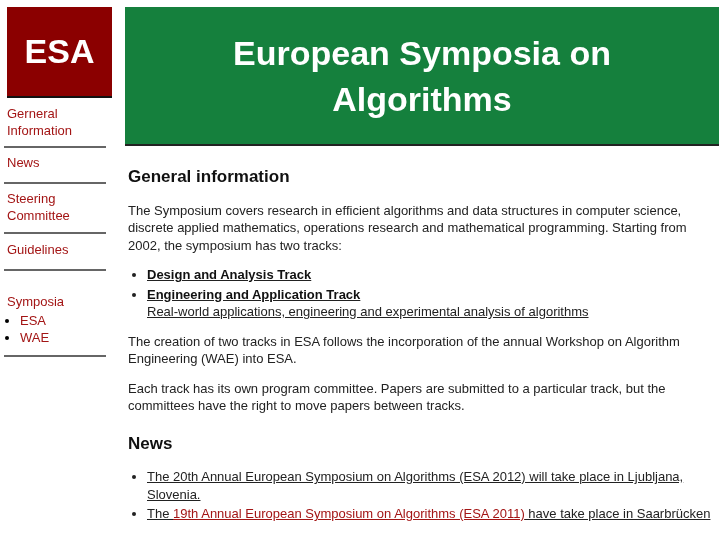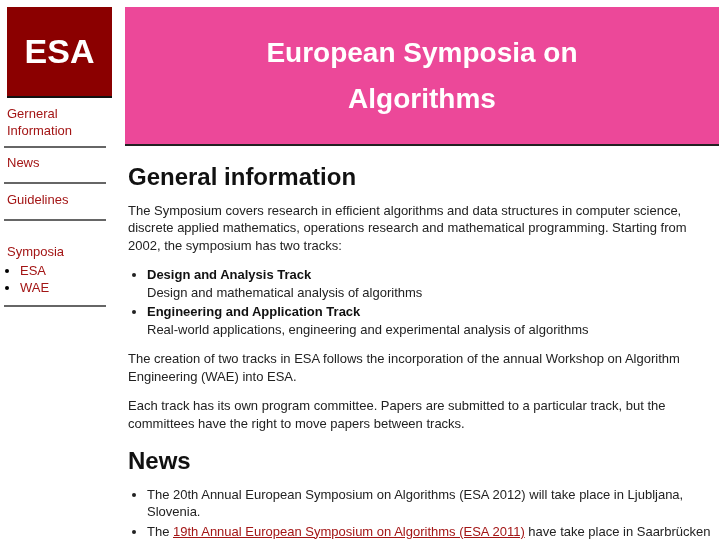--- a/index.html
+++ b/index.html
@@ -9,23 +9,23 @@
   }
   .logo {
     position: absolute; left: 7px; top: 7px; width: 105px; height: 89px;
     background: #8b0000; color: #fff;
     display: flex; align-items: center; justify-content: center;
     font-size: 34px; font-weight: bold;
     box-shadow: 0 2px 0 #111;
   }
   .header {
     position: absolute; left: 125px; top: 7px; width: 594px; height: 137px;
-    background: #ec4899; color: #fff;
+    background: #15803d; color: #fff;
     display: flex; align-items: center; justify-content: center; text-align: center;
-    font-size: 28px; font-weight: bold; line-height: 46px;
+    font-size: 34px; font-weight: bold; line-height: 46px;
     box-shadow: 0 2px 0 #222;
   }
   .header span { display: block; width: 440px; }
   .sidebar {
     position: absolute; left: 4px; top: 102px; width: 102px;
     font-size: 13px; line-height: 17px;
   }
   .side-item { padding: 3px 3px 6px 3px; border-bottom: 2px solid #666; }
   .side-item a { color: #a31515; text-decoration: none; cursor: pointer; }
   .side-item ul { margin: 2px 0 0 0; padding: 0 0 0 13px; list-style: disc; color: #000; }
@@ -33,23 +33,23 @@
   .side-item ul li a { color: #a31515; }
   .item-general { padding-top: 3px; height: 35px; }
   .item-news { height: 22px; padding-top: 6px; }
   .item-steering { height: 36px; padding-top: 6px; }
   .item-guidelines { height: 22px; padding-top: 7px; }
   .item-symposia { padding-top: 6px; height: 56px; margin-top: 16px; }
   .content {
     position: absolute; left: 128px; top: 160px; width: 592px;
     font-size: 13px; line-height: 17.5px; color: #222;
   }
-  h2 { font-size: 24px; font-weight: bold; margin: 8px 0 16px 0; color: #111; }
+  h2 { font-size: 17px; font-weight: bold; margin: 8px 0 16px 0; color: #111; }
   p { margin: 0 0 12px 0; }
-  ul.tracks, ul.news { margin: 0 0 12px 0; padding-left: 19px; }
+  ul.tracks, ul.news { margin: 0 0 12px 0; padding-left: 19px; text-decoration: underline; }
   ul.tracks li { margin-bottom: 2px; }
   ul.tracks li b { color: #111; }
   ul.news li { margin-bottom: 2px; }
   .link { color: #a31515; text-decoration: underline; cursor: pointer; }
   .h-news { margin-top: 20px; }
 </style>
 </head>
 <body>
 
 <div class="logo">
@@ -60,20 +60,23 @@
   <span>European Symposia on Algorithms</span>
 </div>
 
 <nav class="sidebar">
   <div class="side-item item-general">
     <a>Gerneral Information</a>
   </div>
   <div class="side-item item-news">
     <a>News</a>
   </div>
+  <div class="side-item item-steering">
+    <a>Steering Committee</a>
+  </div>
   <div class="side-item item-guidelines">
     <a>Guidelines</a>
   </div>
   <div class="side-item item-symposia">
     <a>Symposia</a>
     <ul>
       <li>
         <a>ESA</a>
       </li>
       <li>
@@ -82,21 +85,20 @@
     </ul>
   </div>
 </nav>
 
 <main class="content">
   <h2>General information</h2>
   <p>The Symposium covers research in efficient algorithms and data structures in computer science, discrete applied mathematics, operations research and mathematical programming. Starting from 2002, the symposium has two tracks:</p>
   <ul class="tracks">
     <li>
       <b>Design and Analysis Track</b><br>
-      <span>Design and mathematical analysis of algorithms</span>
     </li>
     <li>
       <b>Engineering and Application Track</b><br>
       <span>Real-world applications, engineering and experimental analysis of algorithms</span>
     </li>
   </ul>
   <p>The creation of two tracks in ESA follows the incorporation of the annual Workshop on Algorithm Engineering (WAE) into ESA.</p>
   <p>Each track has its own program committee. Papers are submitted to a particular track, but the committees have the right to move papers between tracks.</p>
 
   <h2 class="h-news">News</h2>

